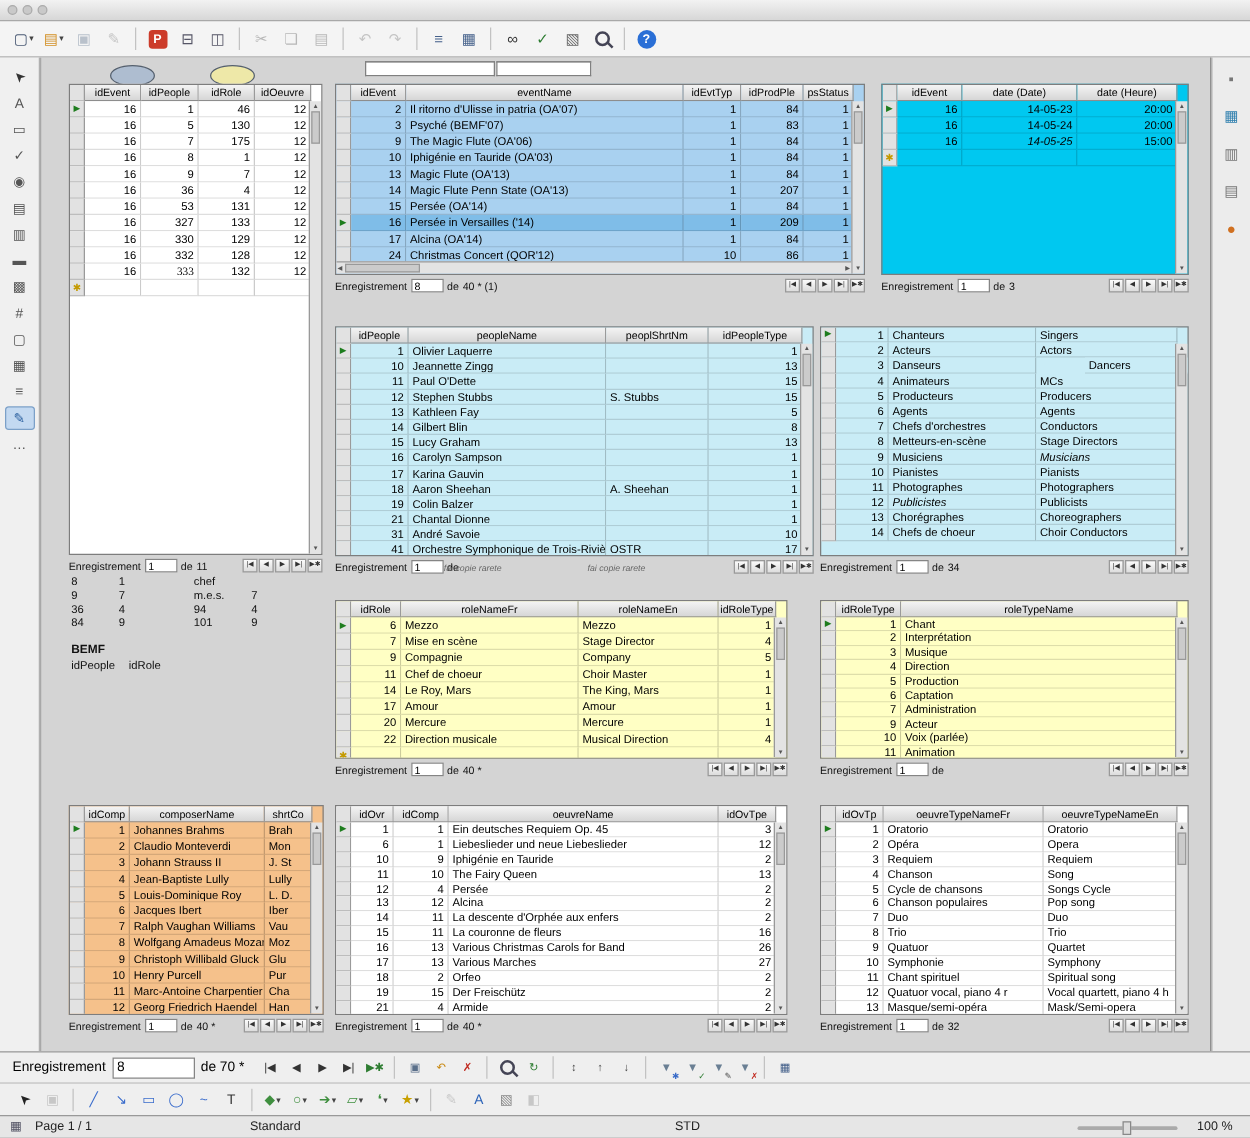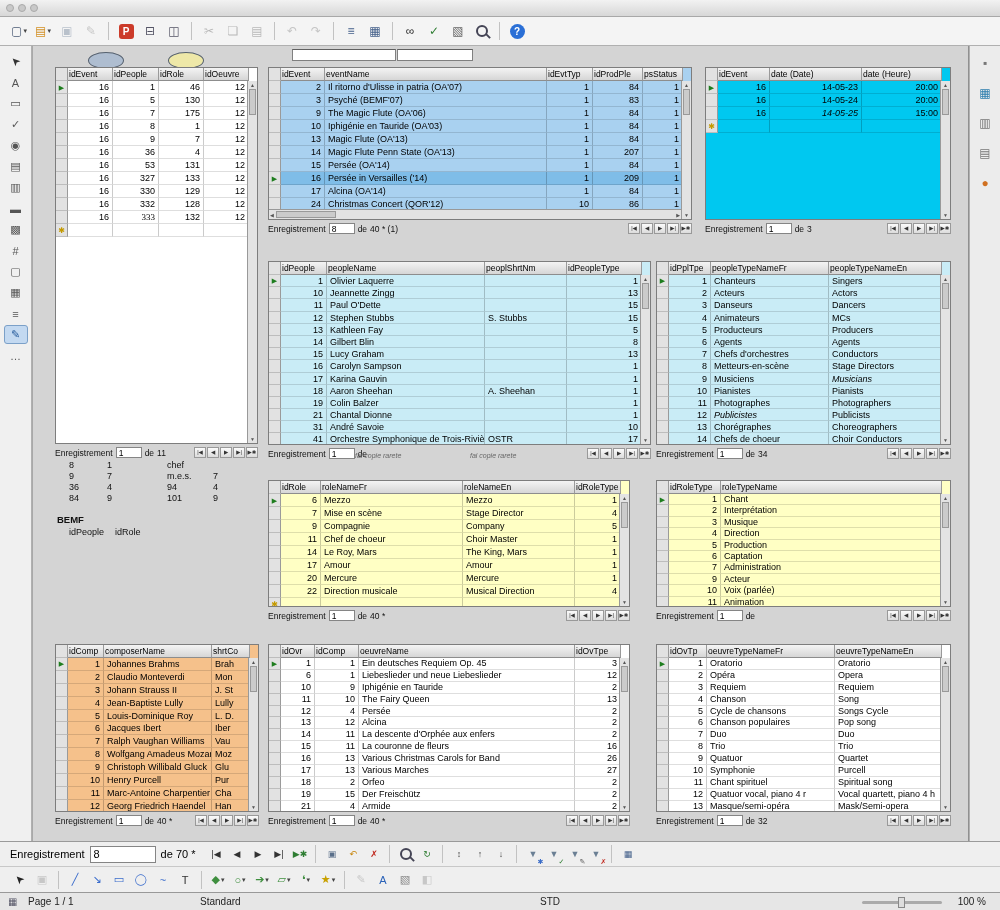--- a/index.html
+++ b/index.html
@@ -37,21 +37,21 @@
     border-right:1px solid #909090;overflow:hidden;}
   .ellipse{position:absolute;border:1px solid #55606e;border-radius:50%;}
   .formfield{position:absolute;background:#fff;border:1px solid #808080;border-top-color:#606060;
     height:12px;font-size:9px;padding:0 2px;box-sizing:border-box;}
   .tinynote{position:absolute;font-size:7px;color:#666;font-style:italic;}
   
   .grid-host{position:absolute;}
   .g-table{position:relative;border:1px solid #7d7d7d;overflow:hidden;box-sizing:border-box;}
   .g-hrow{display:flex;height:13px;line-height:12px;}
   .g-hcell{background:linear-gradient(#f4f4f4,#d6d6d6);border-right:1px solid #9a9a9a;border-bottom:1px solid #8d8d8d;
-    font-size:8.5px;text-align:left;box-sizing:border-box;overflow:hidden;white-space:nowrap;flex:none;padding:0 1px;}
+    font-size:8.5px;text-align:center;box-sizing:border-box;overflow:hidden;white-space:nowrap;flex:none;padding:0 1px;}
   .g-gut{width:12px;min-width:12px;box-sizing:border-box;background:#e2e2e2;border-right:1px solid #9a9a9a;
     border-bottom:1px solid #bdbdbd;text-align:center;font-size:7px;color:#1e7d1e;flex:none;overflow:hidden;}
   .g-gut.nr{color:#c49a00;font-size:8px;}
   .g-row{display:flex;}
   .g-cell{border-right:1px solid rgba(0,0,0,.20);border-bottom:1px solid rgba(0,0,0,.13);
     font-size:9px;box-sizing:border-box;overflow:hidden;white-space:nowrap;flex:none;padding:0 3px;color:#000;}
   .a-r{text-align:right;} .a-l{text-align:left;}
   .g-vscroll{position:absolute;top:13px;right:0;bottom:0;width:10px;background:#e3e3e3;border-left:1px solid #999;
     display:flex;flex-direction:column;align-items:center;font-size:5px;color:#555;box-sizing:border-box;}
   .sa{height:8px;line-height:8px;}
@@ -63,21 +63,21 @@
   .g-nav{display:flex;align-items:center;height:13px;margin-top:2px;font-size:8.5px;gap:3px;color:#111;}
   .g-nlab{white-space:nowrap;}
   .g-ninp{width:26px;height:11px;font-size:8.5px;border:1px solid #858585;background:#fff;padding:0 2px;
     box-sizing:border-box;font-family:inherit;}
   .g-ntot{white-space:nowrap;}
   .g-nbtns{margin-left:auto;display:flex;gap:1px;}
   .g-nbtn{width:12px;height:11px;background:linear-gradient(#fbfbfb,#dcdcdc);border:1px solid #999;
     font-size:5.5px;line-height:9px;text-align:center;color:#333;box-sizing:border-box;overflow:hidden;}
   
   .notes{position:absolute;font-size:9px;color:#111;}
-  .note-row{height:11px;line-height:11px;white-space:nowrap;margin-left:12px;}
+  .note-row{height:11px;line-height:11px;white-space:nowrap;}
   .note-row span{display:inline-block;overflow:hidden;}
   .notes-title{font-weight:bold;font-size:9.5px;margin:10px 0 2px 0;}
   
   .toolbar-formnav{position:absolute;left:0;top:841px;width:1000px;height:25px;background:#efefef;
     border-top:1px solid #9a9a9a;display:flex;align-items:center;padding-left:10px;box-sizing:border-box;gap:5px;font-size:11px;}
   .fn-input{width:66px;height:17px;border:1px solid #858585;font-size:11px;padding:0 3px;box-sizing:border-box;font-family:inherit;}
   .fn-icons{display:flex;align-items:center;gap:2px;margin-left:6px;}
   .fn-icons .icon{width:19px;height:19px;font-size:9px;}
   .toolbar-draw{position:absolute;left:0;top:866px;width:1000px;height:26px;background:#efefef;
     border-top:1px solid #c8c8c8;display:flex;align-items:center;padding-left:10px;box-sizing:border-box;gap:2px;}
@@ -641,43 +641,37 @@
           <span class="g-nbtn">|◀</span>
           <span class="g-nbtn">◀</span>
           <span class="g-nbtn">▶</span>
           <span class="g-nbtn">▶|</span>
           <span class="g-nbtn">▶✱</span>
         </span>
       </div>
     </div>
   <div class="grid-host" style="left:623px;top:215px;width:295px;">
       <div class="g-table" style="height: 184px; background: rgb(201, 236, 246);">
-        <div class="g-hrow">
-          <div class="g-gut g-hcell"></div>
-          <div class="g-hcell" style="width: 42px;">idPplTpe</div>
-          <div class="g-hcell" style="width: 118px;">peopleTypeNameFr</div>
-          <div class="g-hcell" style="width: 113px;">peopleTypeNameEn</div>
-        </div>
         <div class="g-row" style="height: 12.2px; line-height: 12.2px;">
           <div class="g-gut">▶</div>
           <div class="g-cell a-r" style="width: 42px; background: rgb(201, 236, 246);">1</div>
           <div class="g-cell a-l" style="width: 118px; background: rgb(201, 236, 246);">Chanteurs</div>
           <div class="g-cell a-l" style="width: 113px; background: rgb(201, 236, 246);">Singers</div>
         </div>
         <div class="g-row" style="height: 12.2px; line-height: 12.2px;">
           <div class="g-gut"></div>
           <div class="g-cell a-r" style="width: 42px; background: rgb(201, 236, 246);">2</div>
           <div class="g-cell a-l" style="width: 118px; background: rgb(201, 236, 246);">Acteurs</div>
           <div class="g-cell a-l" style="width: 113px; background: rgb(201, 236, 246);">Actors</div>
         </div>
         <div class="g-row" style="height: 12.2px; line-height: 12.2px;">
           <div class="g-gut"></div>
           <div class="g-cell a-r" style="width: 42px; background: rgb(201, 236, 246);">3</div>
           <div class="g-cell a-l" style="width: 118px; background: rgb(201, 236, 246);">Danseurs</div>
-          <div class="g-cell a-l" style="width: 113px; background: rgb(201, 236, 246);">Dancers</div>
+          <div class="g-cell a-l" style="width: 113px; background: rgb(201, 236, 246); margin-left: 39px;">Dancers</div>
         </div>
         <div class="g-row" style="height: 12.2px; line-height: 12.2px;">
           <div class="g-gut"></div>
           <div class="g-cell a-r" style="width: 42px; background: rgb(201, 236, 246);">4</div>
           <div class="g-cell a-l" style="width: 118px; background: rgb(201, 236, 246);">Animateurs</div>
           <div class="g-cell a-l" style="width: 113px; background: rgb(201, 236, 246);">MCs</div>
         </div>
         <div class="g-row" style="height: 12.2px; line-height: 12.2px;">
           <div class="g-gut"></div>
           <div class="g-cell a-r" style="width: 42px; background: rgb(201, 236, 246);">5</div>
@@ -1206,21 +1200,21 @@
         <div class="g-row" style="height: 11.9px; line-height: 11.9px;">
           <div class="g-gut"></div>
           <div class="g-cell a-r" style="width: 38px; background: rgb(255, 255, 255);">9</div>
           <div class="g-cell a-l" style="width: 128px; background: rgb(255, 255, 255);">Quatuor</div>
           <div class="g-cell a-l" style="width: 107px; background: rgb(255, 255, 255);">Quartet</div>
         </div>
         <div class="g-row" style="height: 11.9px; line-height: 11.9px;">
           <div class="g-gut"></div>
           <div class="g-cell a-r" style="width: 38px; background: rgb(255, 255, 255);">10</div>
           <div class="g-cell a-l" style="width: 128px; background: rgb(255, 255, 255);">Symphonie</div>
-          <div class="g-cell a-l" style="width: 107px; background: rgb(255, 255, 255);">Purcell</div>
+          <div class="g-cell a-l" style="width: 107px; background: rgb(255, 255, 255);">Symphony</div>
         </div>
         <div class="g-row" style="height: 11.9px; line-height: 11.9px;">
           <div class="g-gut"></div>
           <div class="g-cell a-r" style="width: 38px; background: rgb(255, 255, 255);">11</div>
           <div class="g-cell a-l" style="width: 128px; background: rgb(255, 255, 255);">Chant spirituel</div>
           <div class="g-cell a-l" style="width: 107px; background: rgb(255, 255, 255);">Spiritual song</div>
         </div>
         <div class="g-row" style="height: 11.9px; line-height: 11.9px;">
           <div class="g-gut"></div>
           <div class="g-cell a-r" style="width: 38px; background: rgb(255, 255, 255);">12</div>

